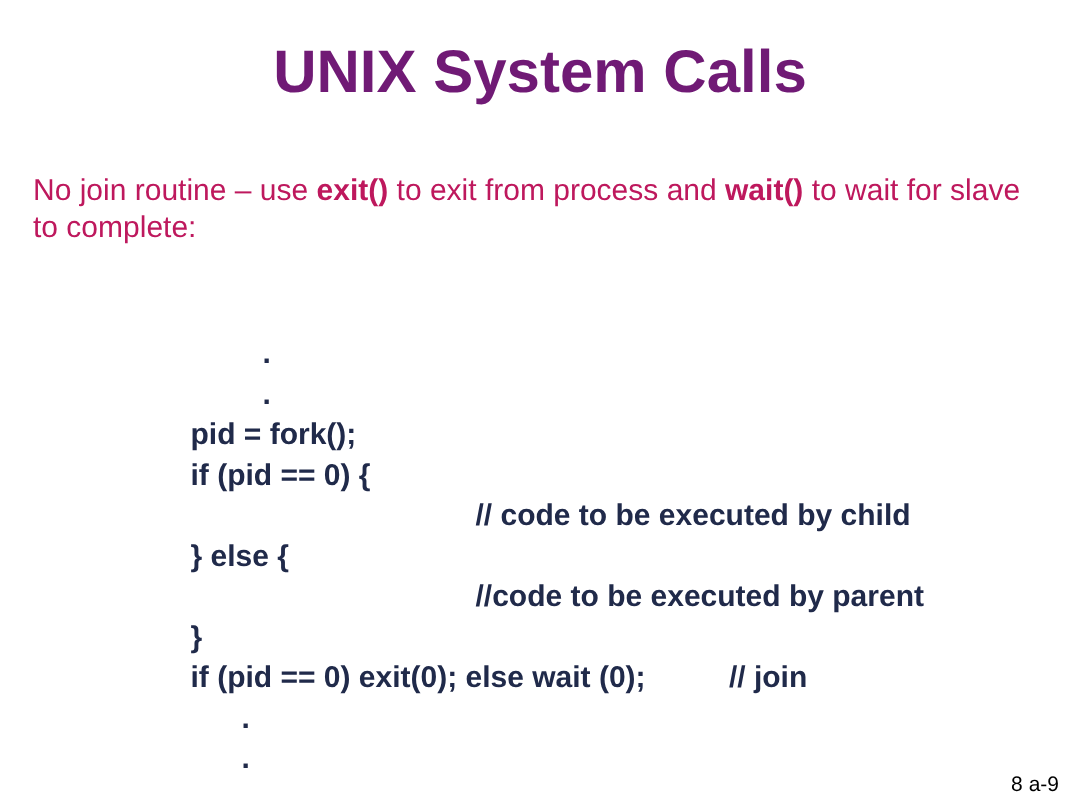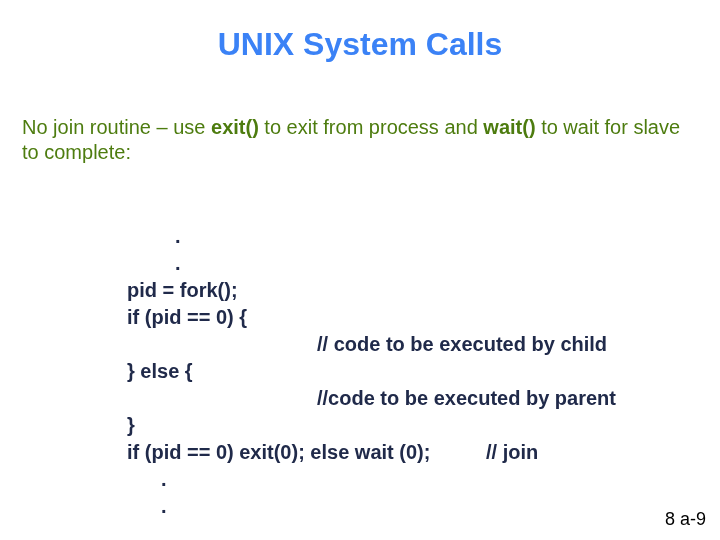--- a/index.html
+++ b/index.html
@@ -18,32 +18,32 @@
     height: 540px;
     position: relative;
     box-sizing: border-box;
   }
   .title {
     position: absolute;
     top: 26px;
     left: 0;
     width: 720px;
     text-align: center;
-    font-size: 32px;
+    font-size: 40px;
     font-weight: bold;
-    color: #3b82f6;
+    color: #701a75;
   }
   .intro {
     position: absolute;
     top: 115px;
     left: 22px;
     right: 28px;
     font-size: 20px;
     line-height: 1.25;
-    color: #4d7c0f;
+    color: #be185d;
   }
   .intro .bold {
     font-weight: bold;
   }
   .code {
     position: absolute;
     top: 196px;
     left: 127px;
     right: 32px;
     font-size: 20px;
@@ -62,21 +62,21 @@
   .code .comment2 {
     padding-left: 190px;
   }
   .code .lastdot {
     padding-left: 34px;
   }
   .footer {
     position: absolute;
     bottom: 10px;
     right: 14px;
-    font-size: 18px;
+    font-size: 14px;
     color: #000000;
   }
 </style>
 </head>
 <body>
 
 <div class="slide">
 
   <div class="title">UNIX System Calls</div>
 

